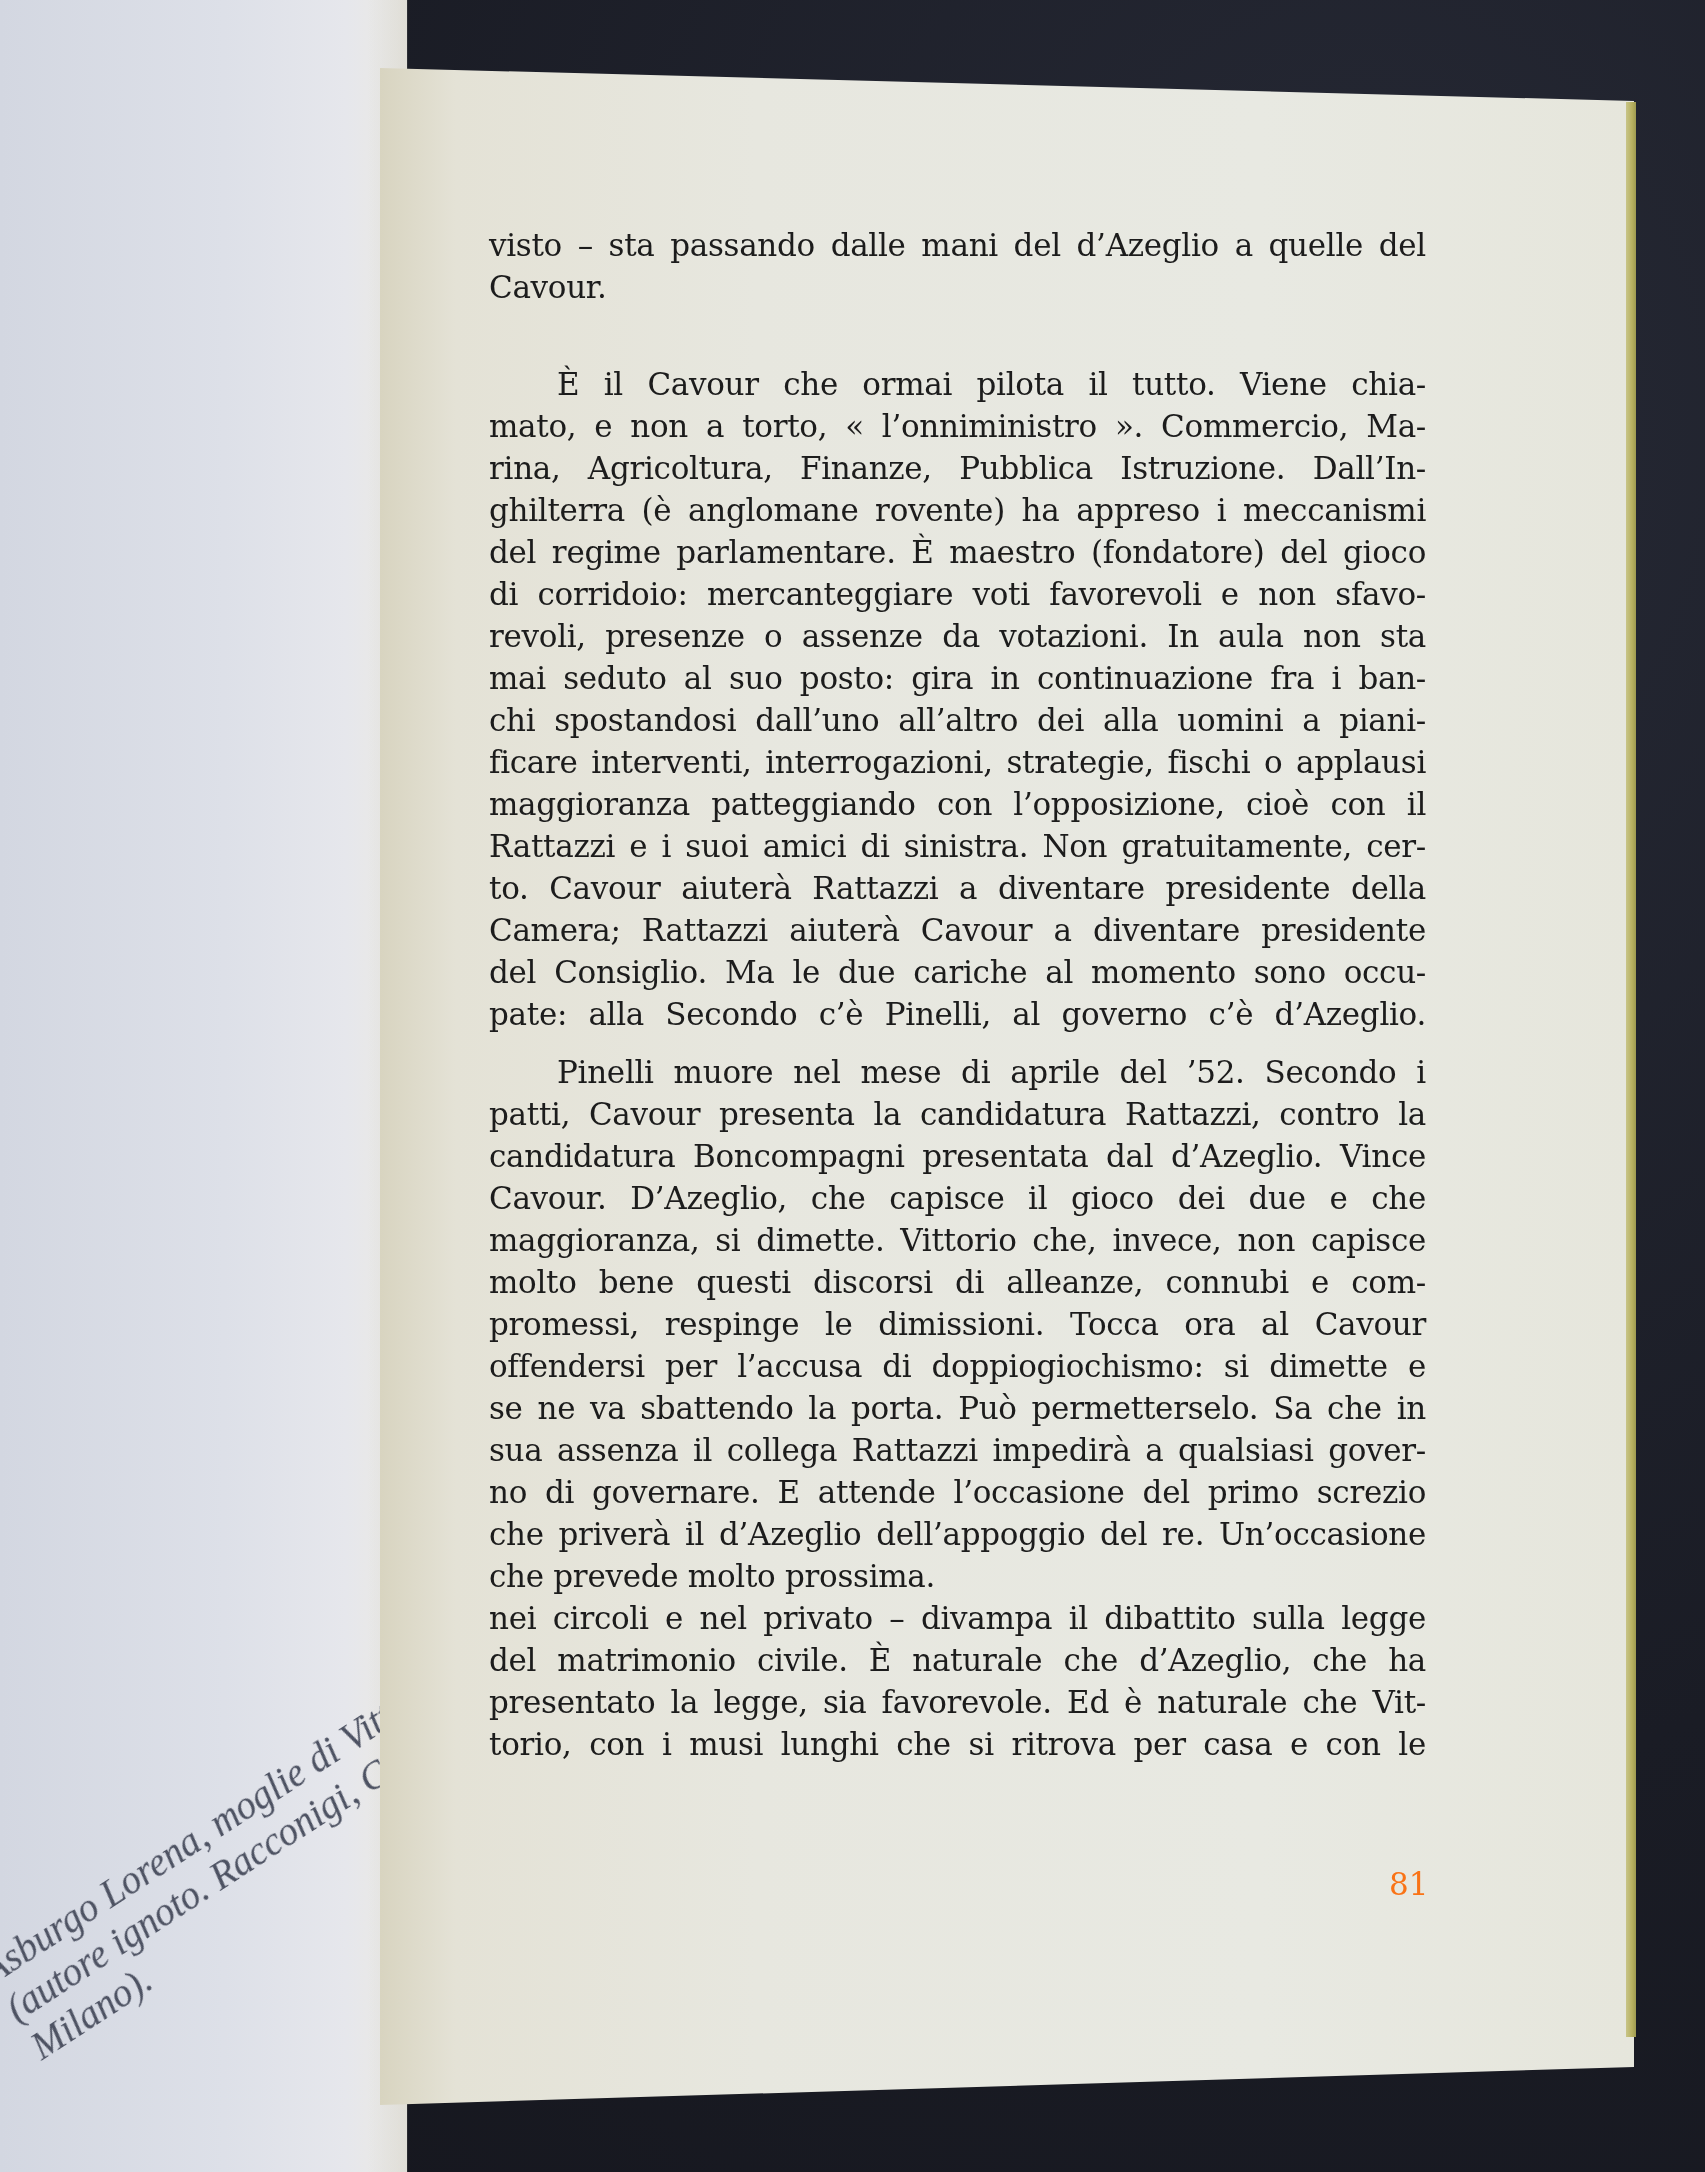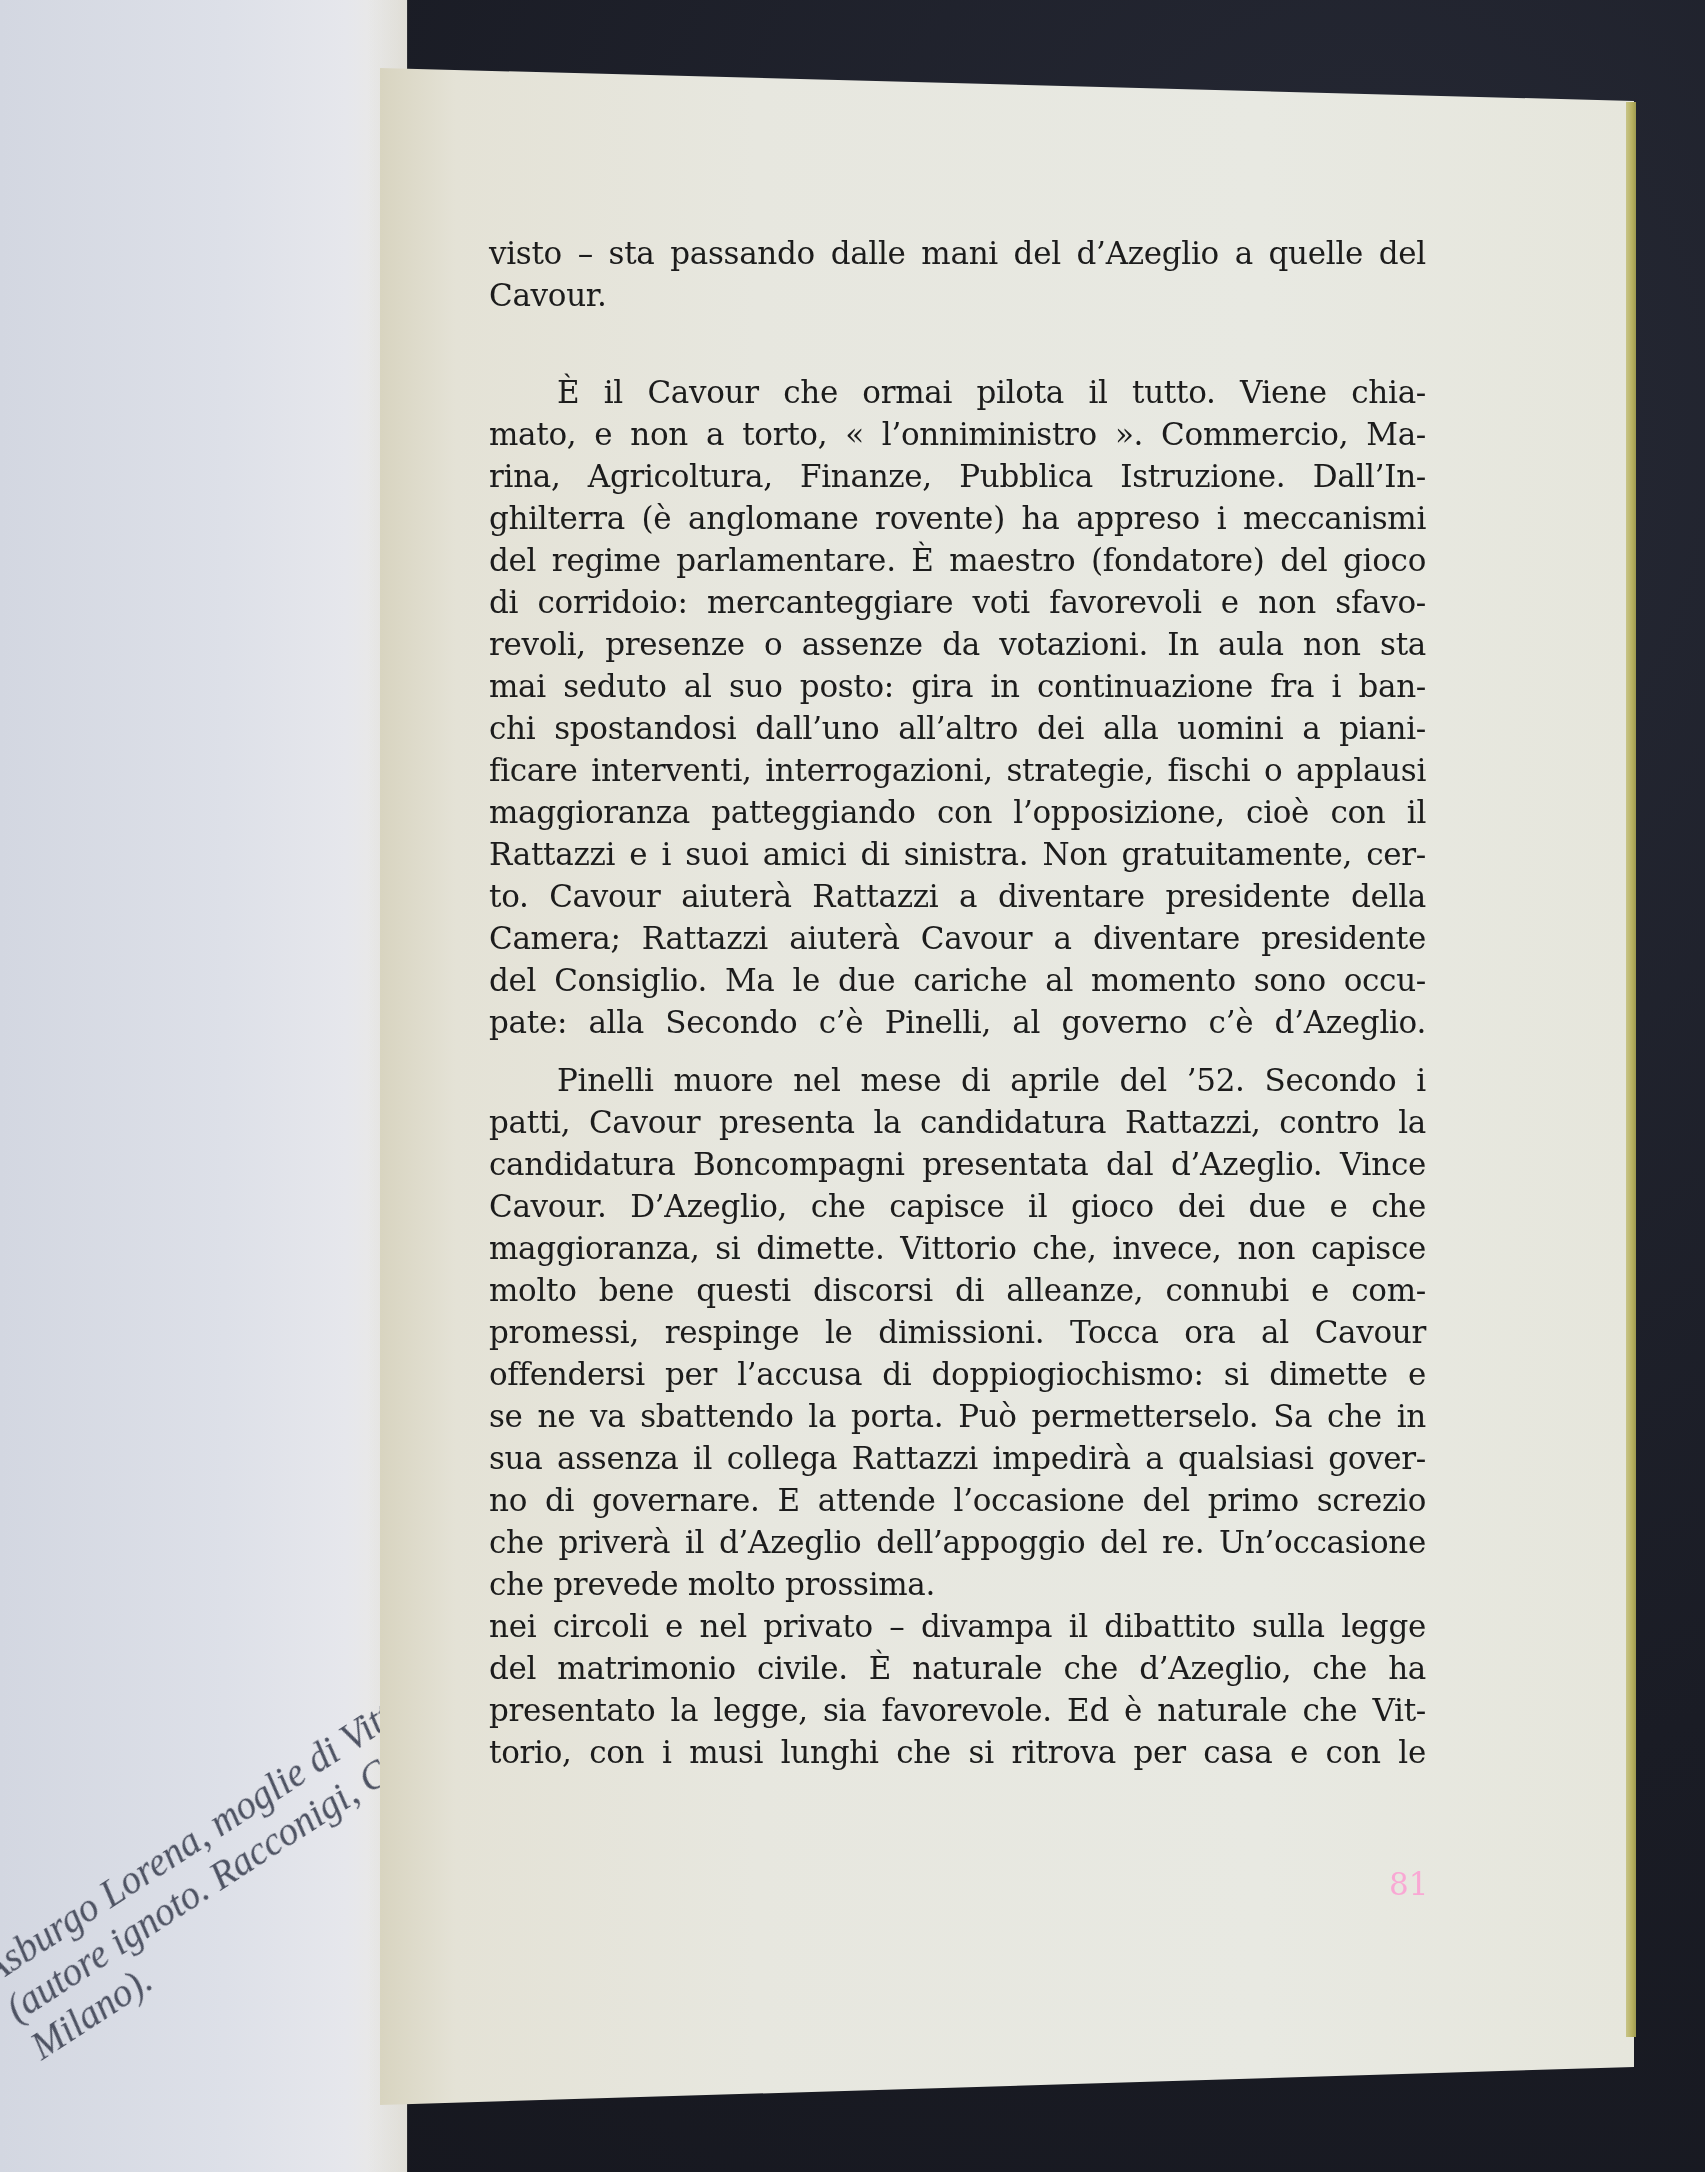--- a/index.html
+++ b/index.html
@@ -70,21 +70,21 @@
       position: absolute;
       left: 1626px;
       top: 102px;
       width: 9.5px;
       height: 1935px;
       background: linear-gradient(to right, #c8c488 0%, #b8b160 60%, #9e9a50 100%);
     }
     .text-block {
       position: absolute;
       left: 489px;
-      top: 232px;
+      top: 224px;
       width: 937px;
       font-family: "DejaVu Serif", "Liberation Serif", serif;
       font-size: 31px;
       line-height: 42px;
       color: #1c1c1c;
       letter-spacing: -0.3px;
     }
     .text-block .line {
       display: block;
       white-space: nowrap;
@@ -101,21 +101,21 @@
     }
     .text-block .gap {
       height: 39px;
     }
     .page-number {
       position: absolute;
       left: 1389px;
       top: 1866px;
       font-family: "DejaVu Serif", "Liberation Serif", serif;
       font-size: 31px;
-      color: #f9a8d4;
+      color: #f97316;
     }
   </style>
 </head>
 <body>
 
 <div class="backdrop"></div>
 
 <div class="left-page">
   <div class="left-page-shadow"></div>
   <div class="caption">

